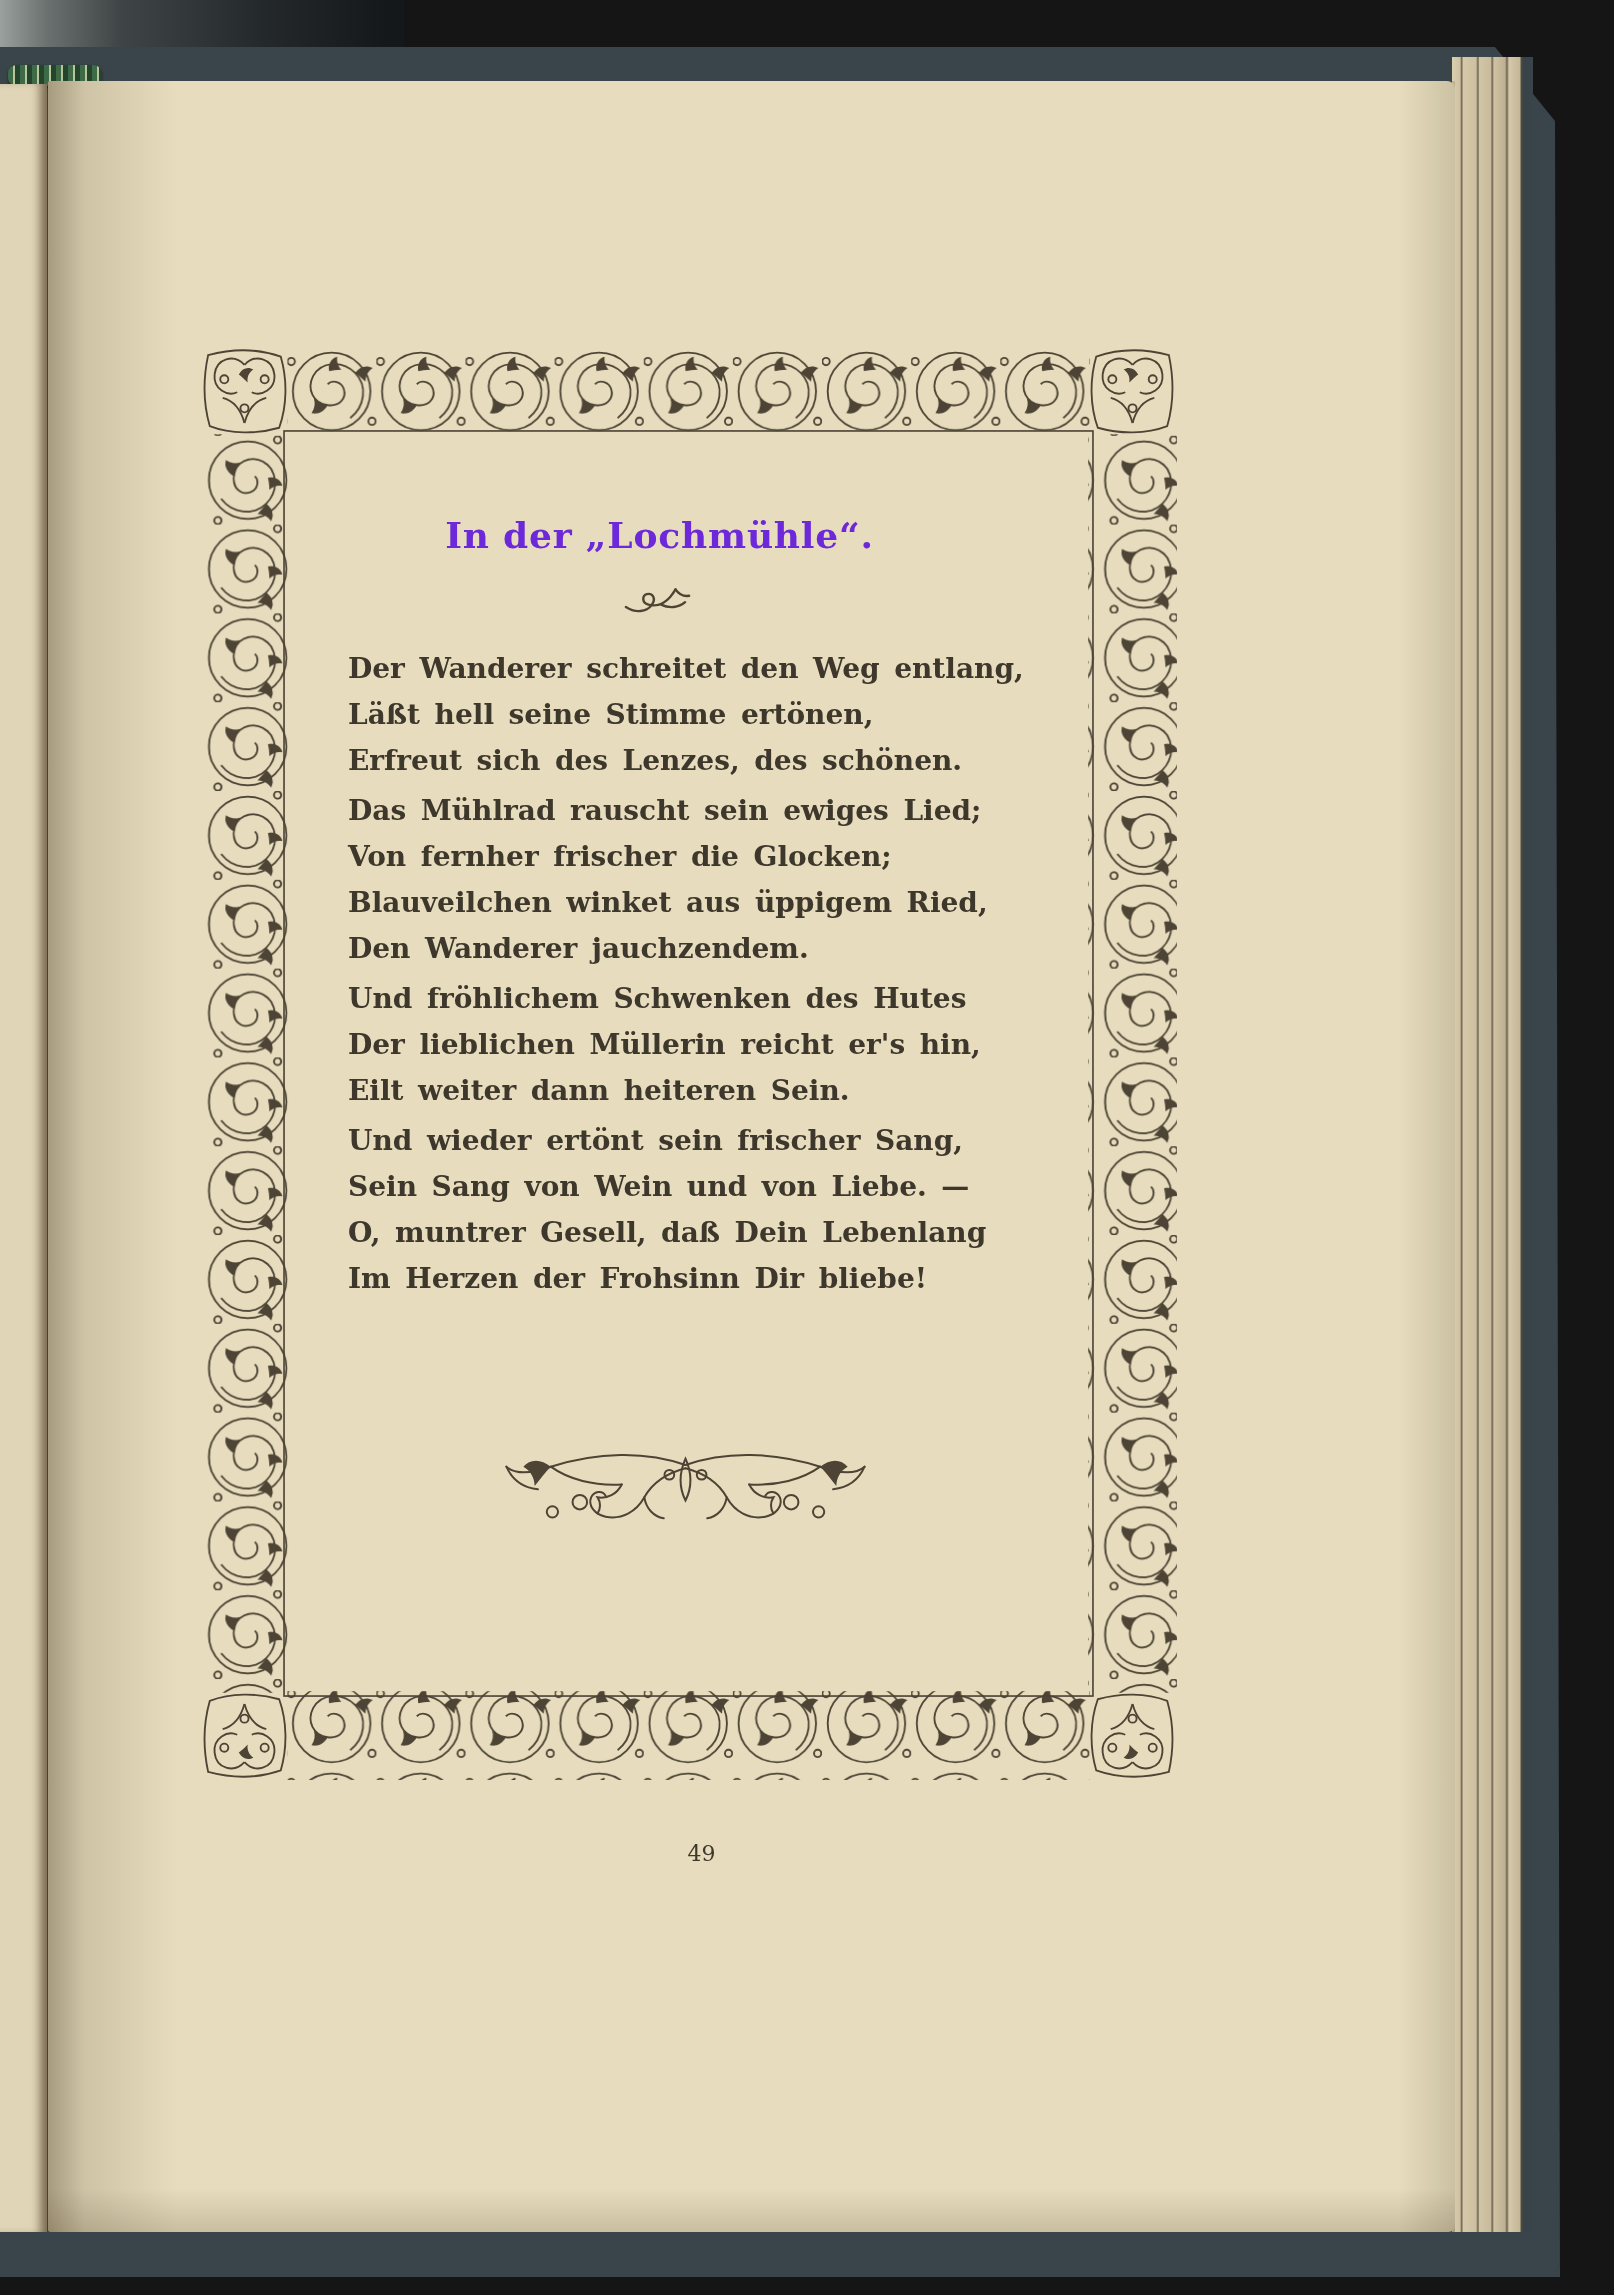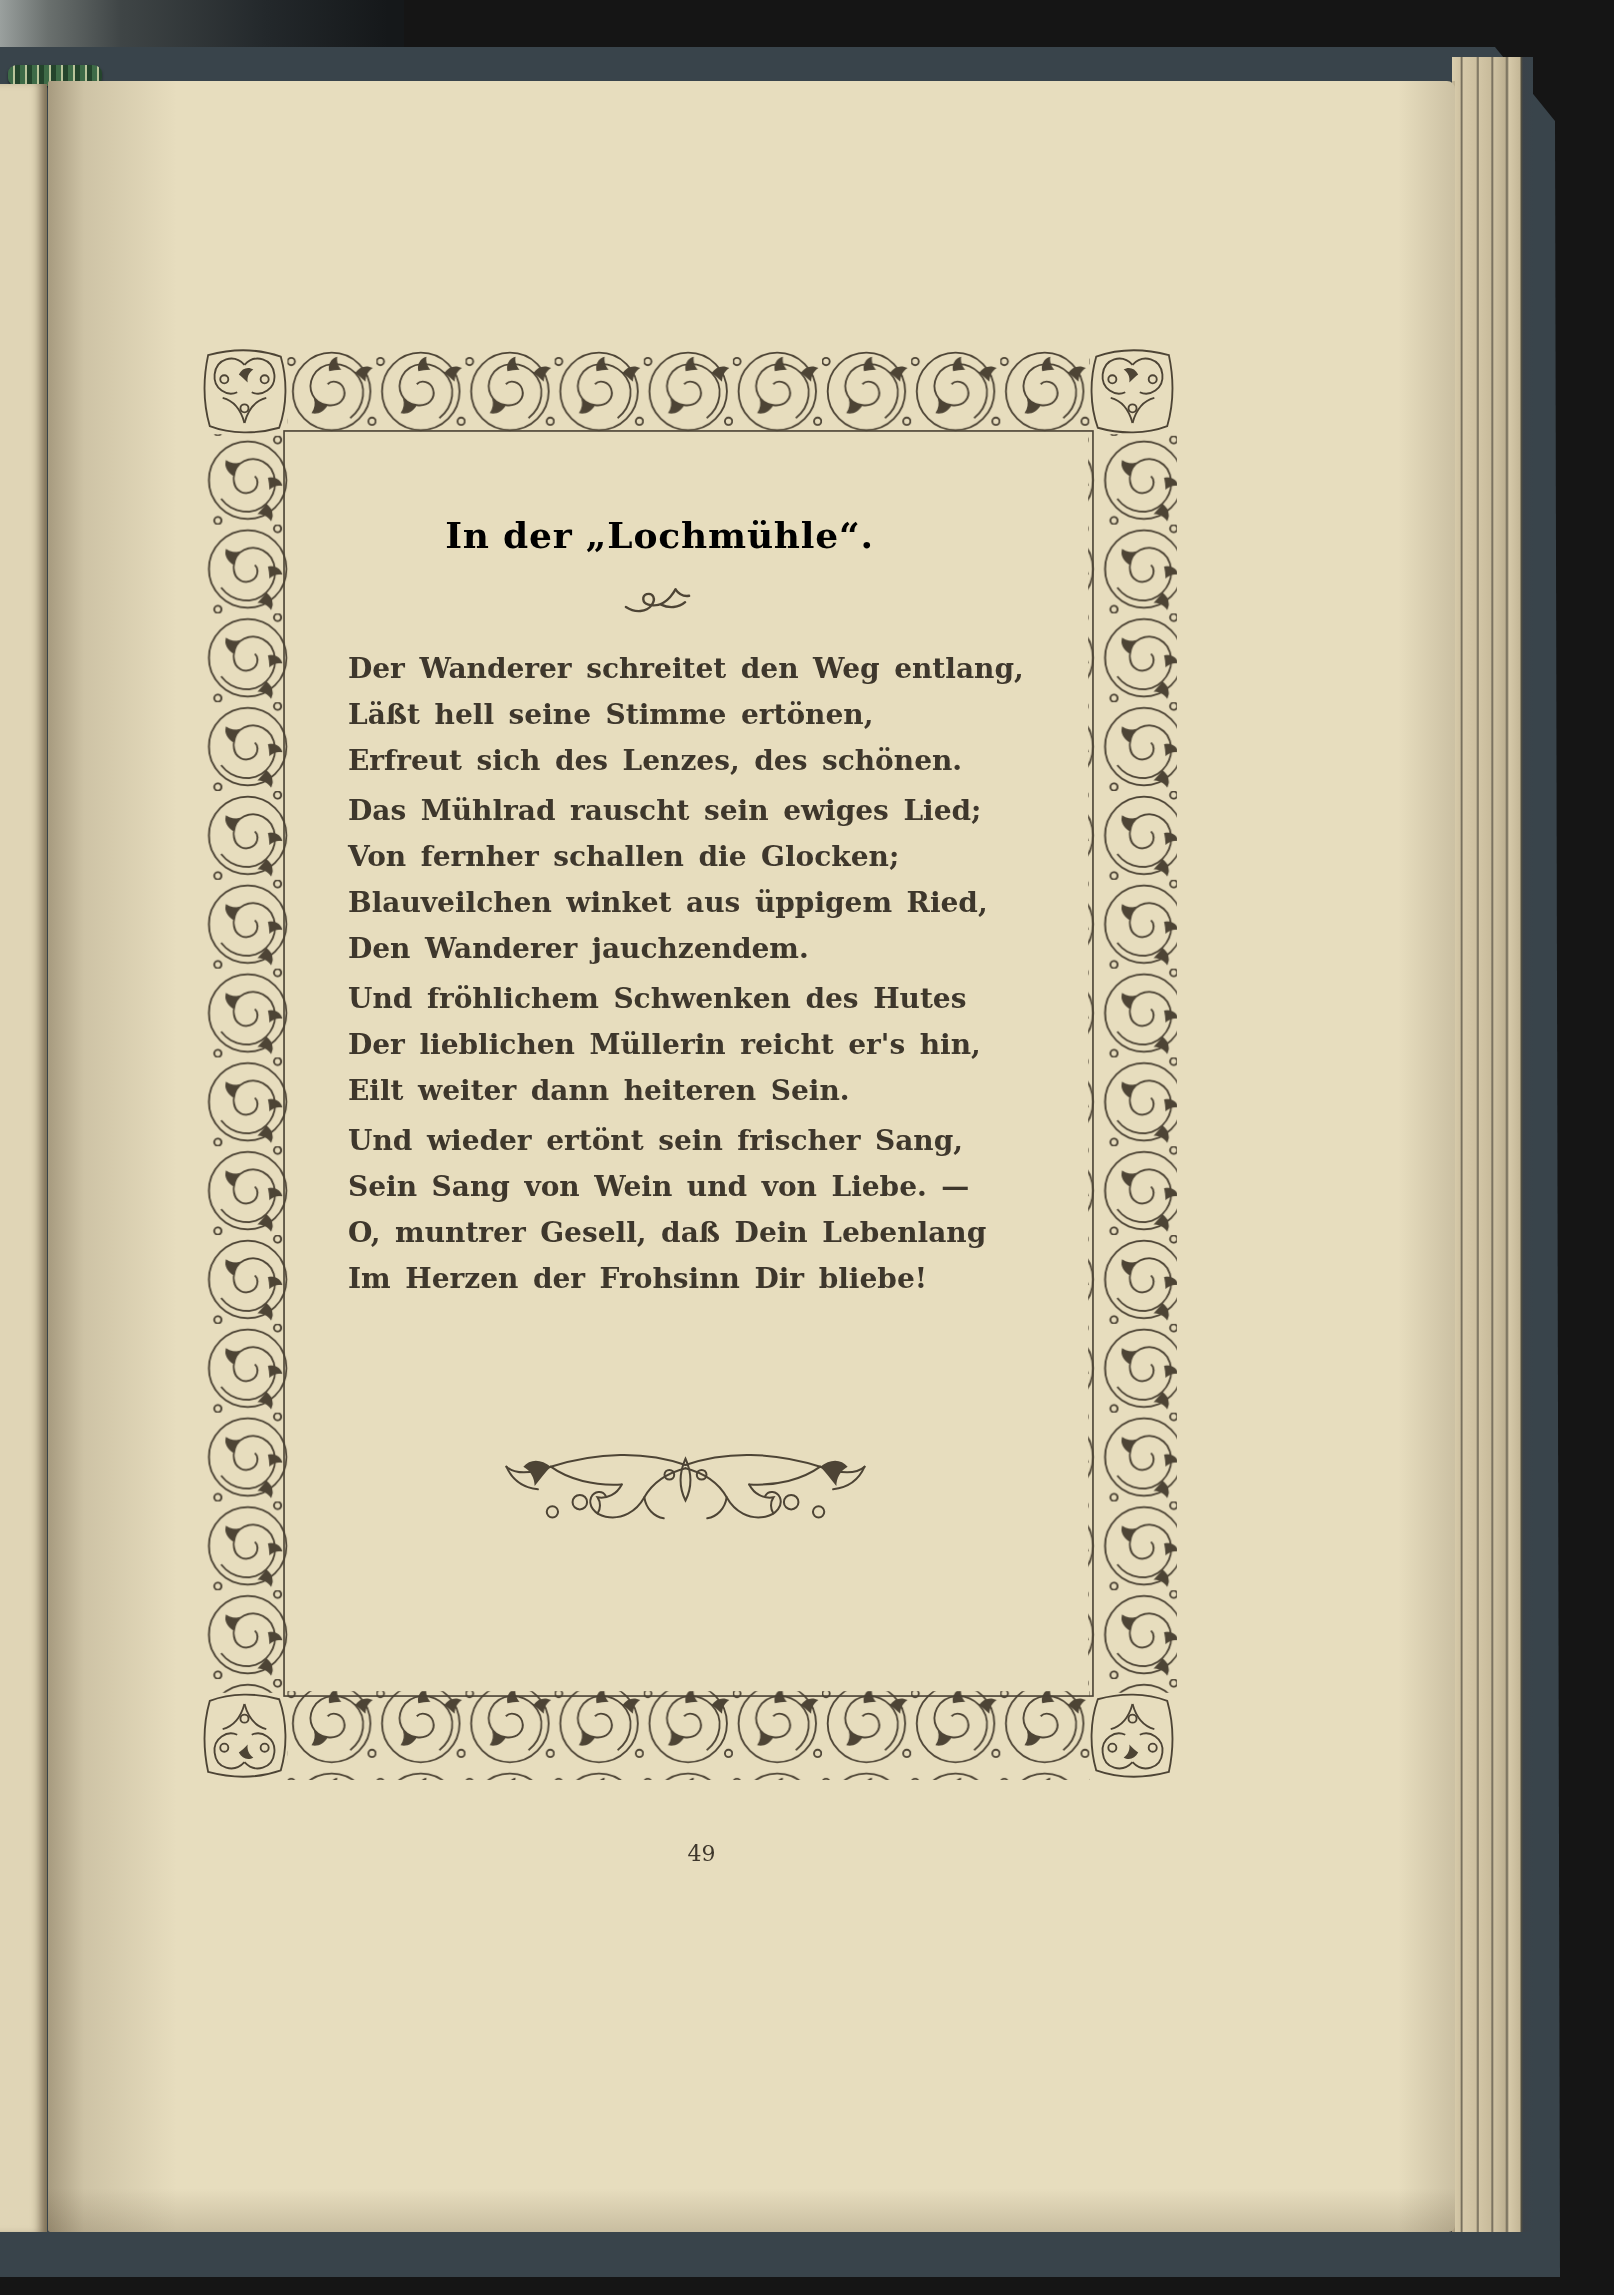--- a/index.html
+++ b/index.html
@@ -59,21 +59,21 @@
     left:0;bottom:0;width:100%;height:44px;
     background:linear-gradient(0deg,rgba(62,46,24,.18),rgba(62,46,24,0));
   }
 
   
   .frame-svg{left:152px;top:266px;width:977px;height:1433px;}
   .poem-title{
     left:208px;top:432px;width:807px;
     text-align:center;
     font-size:36px;line-height:45px;font-weight:bold;
-    color:#000000;letter-spacing:0.8px;
+    color:#6d28d9;letter-spacing:0.8px;
   }
   .flourish-svg{left:571px;top:502px;width:81px;height:36px;}
   .poem{
     left:300px;top:556px;width:775px;
     color:#3e372c;
     margin-top:9px;
   }
   .stanza{margin-bottom:4px;}
   .line{
     font-size:28px;line-height:46px;font-weight:600;
@@ -150,21 +150,21 @@
   </svg>
 
   <div class="abs poem">
     <div class="stanza">
       <div class="line">Der Wanderer schreitet den Weg entlang,</div>
       <div class="line">Läßt hell seine Stimme ertönen,</div>
       <div class="line">Erfreut sich des Lenzes, des schönen.</div>
     </div>
     <div class="stanza">
       <div class="line">Das Mühlrad rauscht sein ewiges Lied;</div>
-      <div class="line">Von fernher schallen die Glocken;</div>
+      <div class="line">Von fernher frischer die Glocken;</div>
       <div class="line">Blauveilchen winket aus üppigem Ried,</div>
       <div class="line">Den Wanderer jauchzendem.</div>
     </div>
     <div class="stanza">
       <div class="line">Und fröhlichem Schwenken des Hutes</div>
       <div class="line">Der lieblichen Müllerin reicht er's hin,</div>
       <div class="line">Eilt weiter dann heiteren Sein.</div>
     </div>
     <div class="stanza">
       <div class="line">Und wieder ertönt sein frischer Sang,</div>

